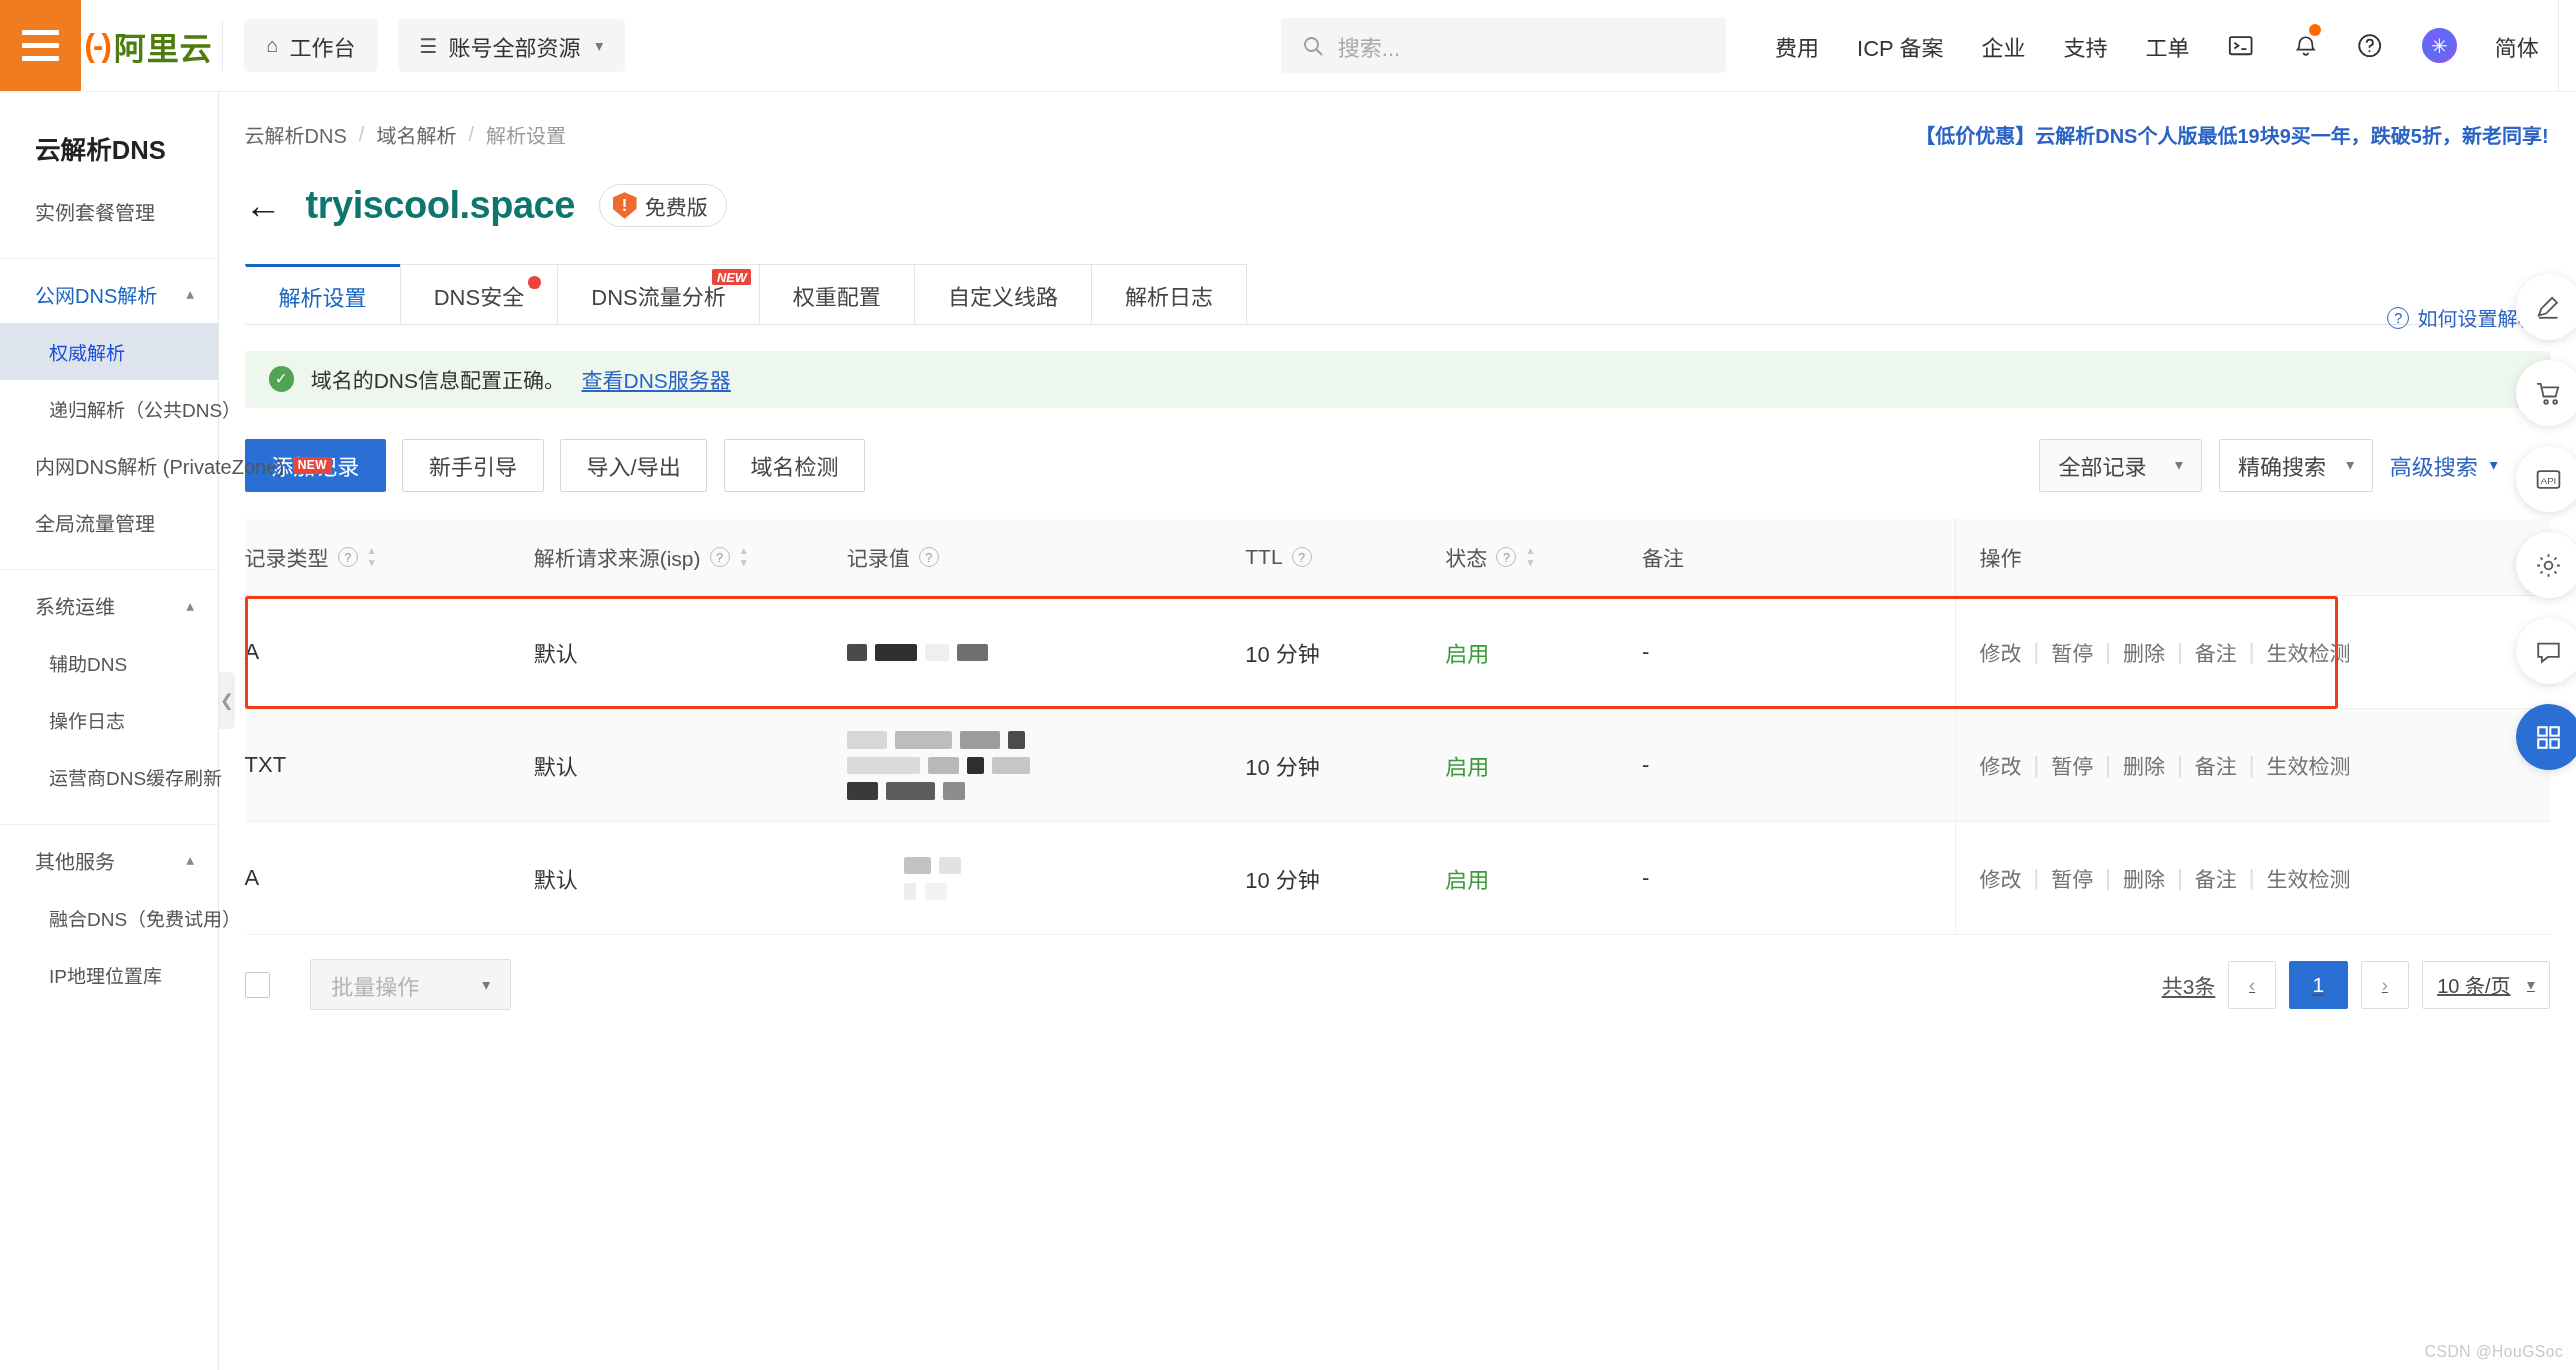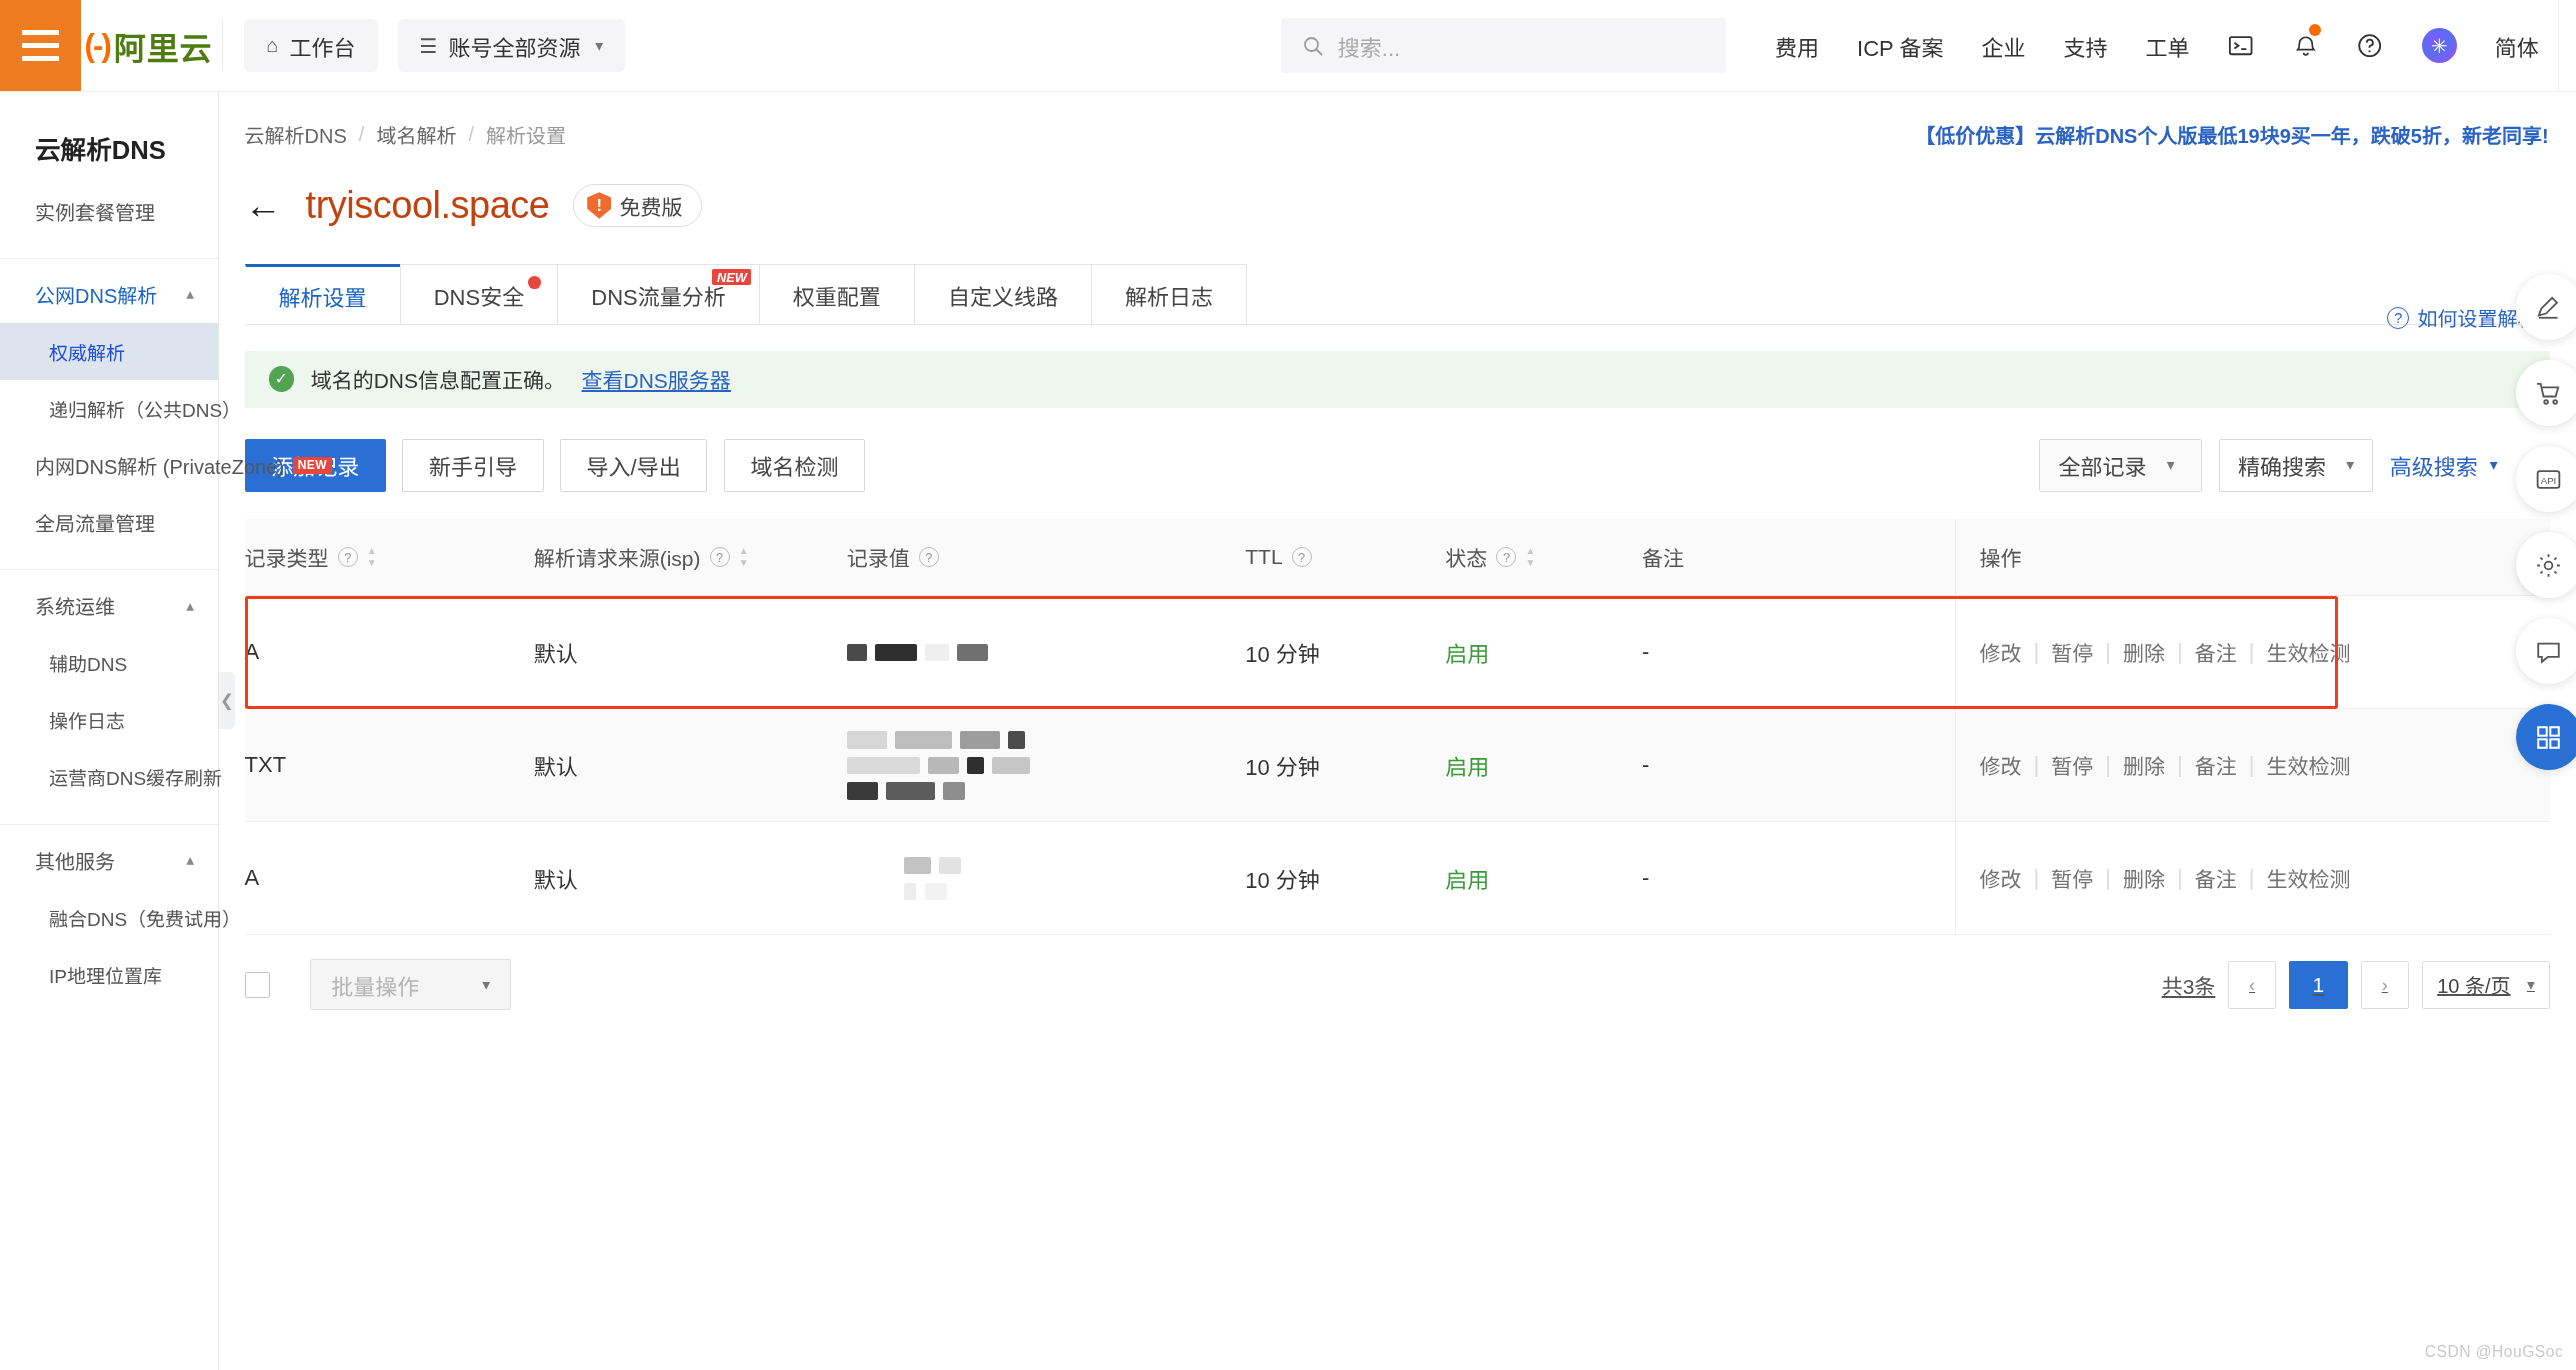--- a/index.html
+++ b/index.html
@@ -121,21 +121,21 @@
   .promo {
     position: absolute; right: 27.4px; top: 29px; font-size: 20px;
     color: #2a63c4; font-weight: 600; cursor: pointer; white-space: nowrap;
   }
 
   .titlerow {
     display: flex; align-items: center; gap: 24px;
     padding: 35px 0 0 25.6px;
   }
   .backarrow { font-size: 37px; color: #222; cursor: pointer; line-height: 1; }
-  .pagetitle { font-size: 38px; font-weight: 400; color: #c2410c; letter-spacing: -0.5px; }
+  .pagetitle { font-size: 38px; font-weight: 700; color: #0f766e; letter-spacing: -0.5px; }
   .freebadge {
     display:inline-flex; align-items:center; gap: 8.2px;
     border: 0.9px solid #dcdcdc; border-radius: 22px; padding: 5.5px 18.3px 5.5px 12.8px;
     font-size: 21px; color: #444; cursor: pointer; background:#fff;
   }
   .shield {
     width: 24px; height: 26.5px; background: #ef6c2e; flex:0 0 auto;
     clip-path: polygon(50% 0, 100% 20%, 100% 62%, 50% 100%, 0 62%, 0 20%);
     position: relative;
   }
@@ -197,21 +197,21 @@
     height: 53px; padding: 0 25.6px; display: flex; align-items: center;
     font-size: 22px; border: 0.9px solid #d6d6d6; background: #fff; color: #444;
     cursor: pointer; margin-right: 16.5px; border-radius: 1.8px; white-space: nowrap;
   }
   .btn.primary { background: #2a6fd4; border-color: #2a6fd4; color: #fff; }
   .tool-right {
     position: absolute; right: 0; top: 0; display: flex; align-items: center; gap: 16.5px;
   }
   .select {
     height: 53px; min-width: 163px; border: 0.9px solid #d9d9d9; background: #fafafa;
-    display: flex; align-items: center; gap: 16.5px;
+    display: flex; align-items: center; justify-content: space-between; gap: 16.5px;
     padding: 0 18.3px; font-size: 22px; color: #444; cursor: pointer; border-radius: 1.8px;
     white-space: nowrap;
   }
   .select.plain { background: #fff; min-width: 0; }
   .searchbox {
     height: 53px; width: 375px; border: 0.9px solid #d9d9d9; background: #fff;
     display: flex; align-items: center; justify-content: space-between;
     padding: 0 16.5px 0 18.3px; border-radius: 1.8px; cursor: text;
   }
   .searchbox .ph { color: #b5b5b5; font-size: 22px; }

